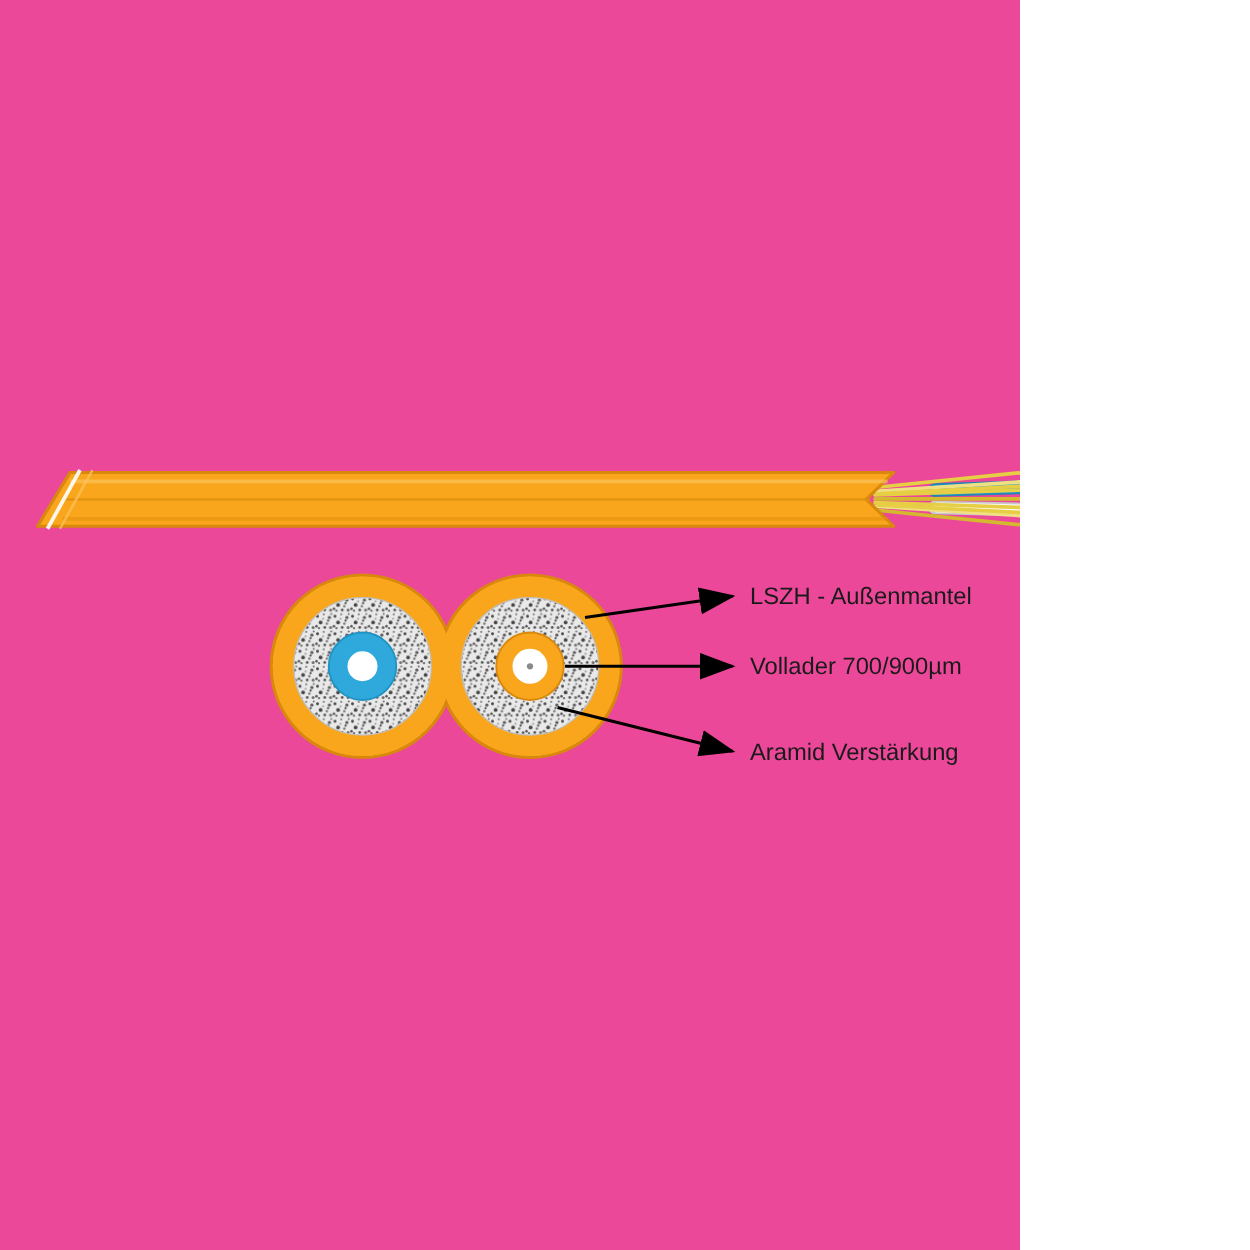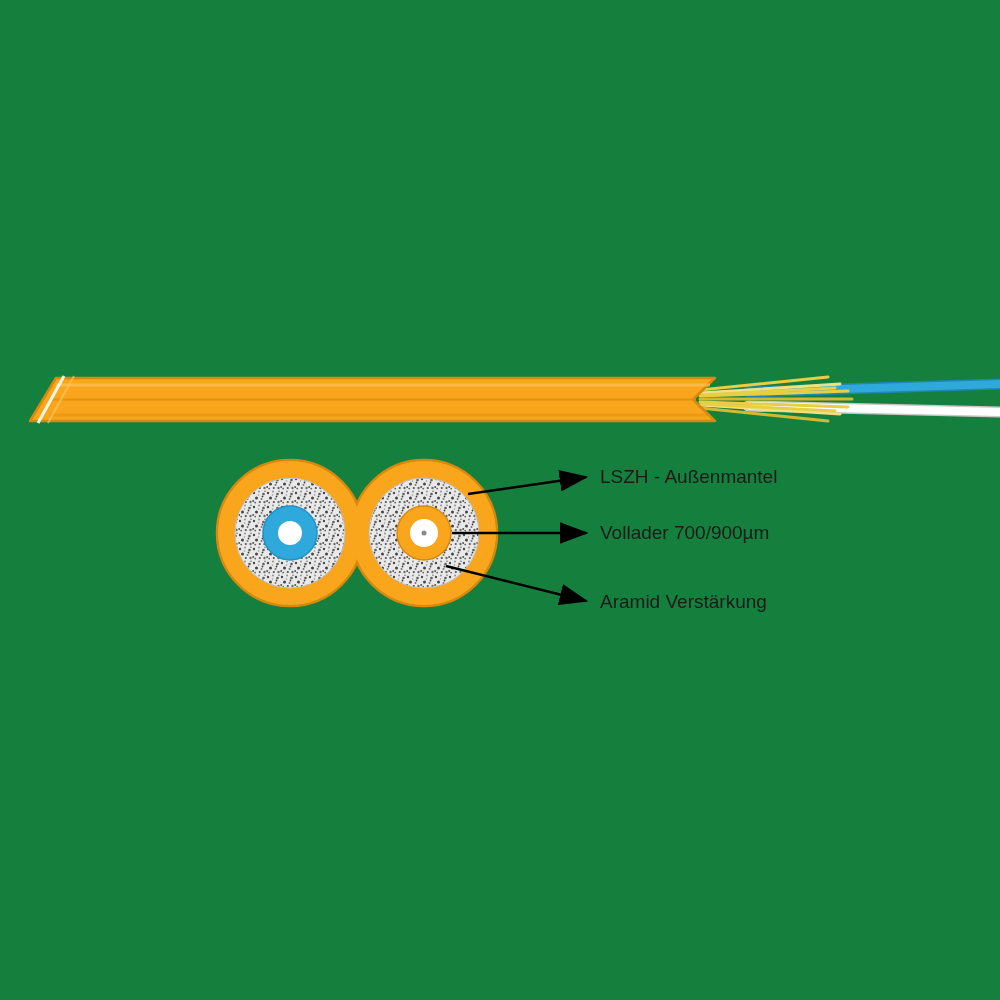--- a/index.html
+++ b/index.html
@@ -1,20 +1,20 @@
 <!DOCTYPE html>
 <html><head>
 <meta charset="utf-8">
 <style>
   html, body { margin: 0; padding: 0; background: #ffffff; }
   .canvas {
     position: relative;
-    width: 1000px;
+    width: 816px;
     height: 1000px;
-    background: #15803d;
+    background: #ec4899;
     font-family: "Liberation Sans", sans-serif;
     overflow: hidden;
     text-decoration: underline;
   }
   svg { display: block; }
   .label-text {
     font-family: "Liberation Sans", sans-serif;
     font-size: 19px;
     fill: #1a1a1a;
   }

